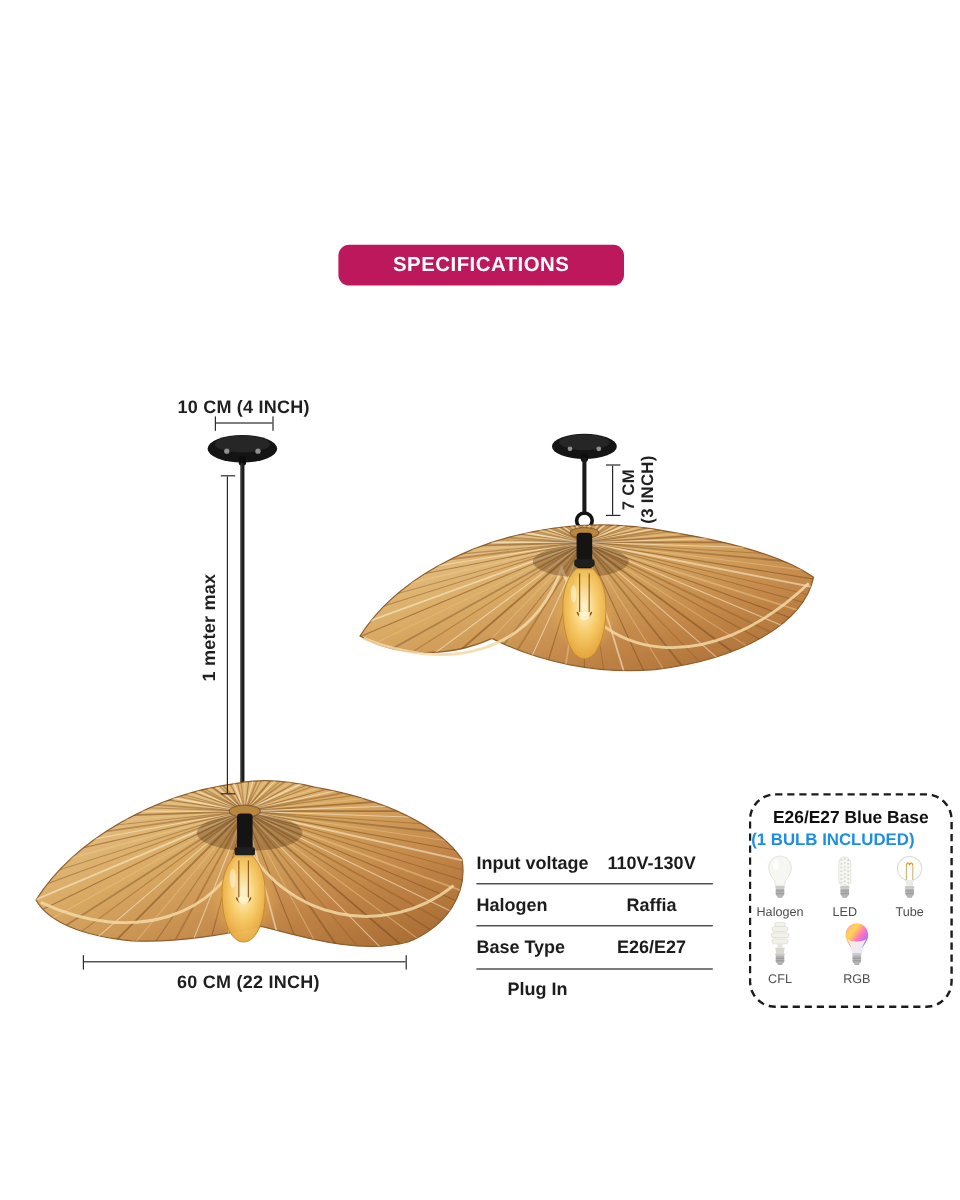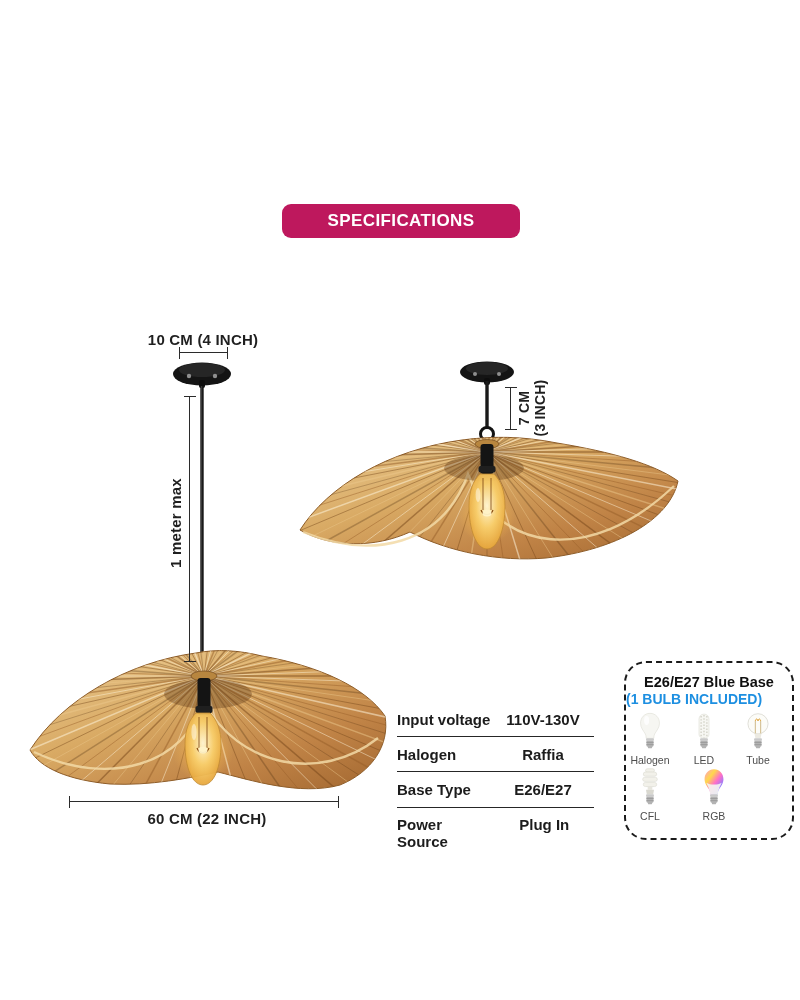--- a/index.html
+++ b/index.html
@@ -334,21 +334,20 @@
   </div>
   <div class="spec-row">
     <span class="spec-label">Halogen</span>
     <span class="spec-value">Raffia</span>
   </div>
   <div class="spec-row">
     <span class="spec-label">Base Type</span>
     <span class="spec-value">E26/E27</span>
   </div>
   <div class="spec-row">
-    <span class="spec-label">Power Source</span>
     <span class="spec-value">Plug In</span>
   </div>
 </div>
 
 <div class="ov bulb-box">
   <div class="bulb-title">E26/E27 Blue Base</div>
   <div class="bulb-subtitle">(1 BULB INCLUDED)</div>
 
   <div class="bulb-row r1">
     <div class="bulb-item">

